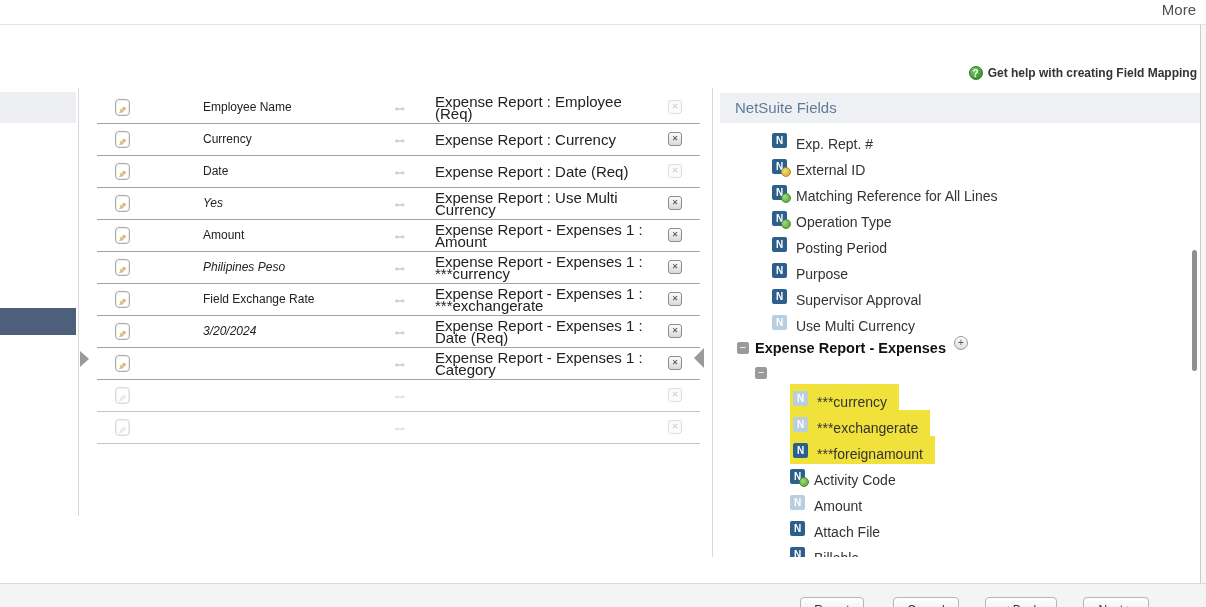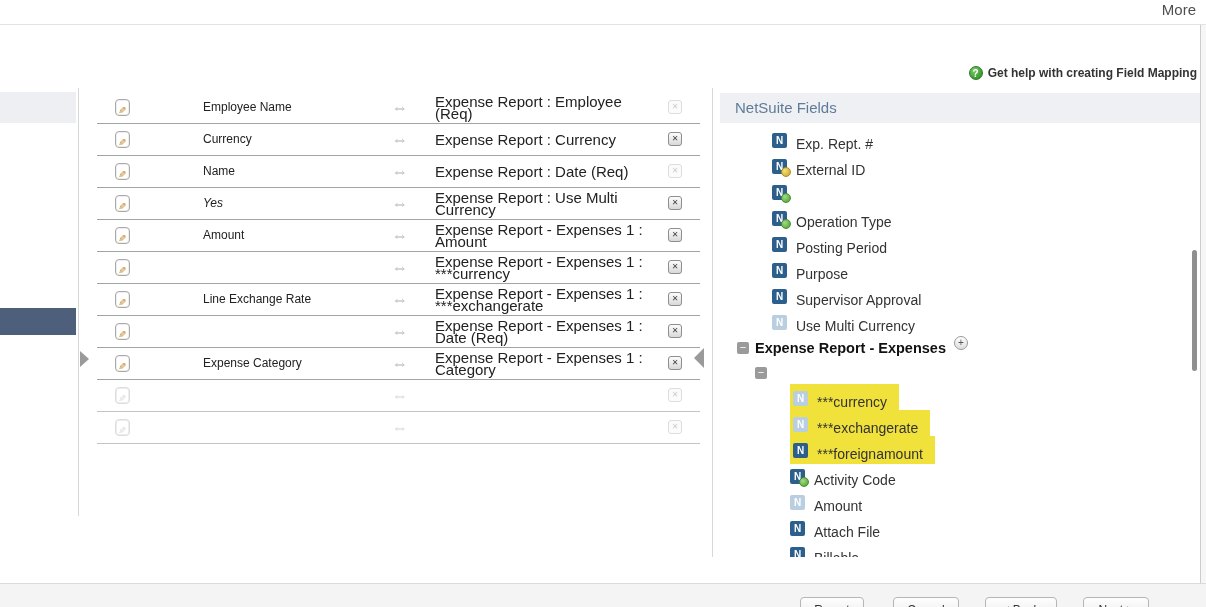--- a/index.html
+++ b/index.html
@@ -113,63 +113,64 @@
     </div>
     <div class="map-row">
       <span class="pencil"><span class="pg">✎</span></span>
       <span class="srcLabel">Currency</span>
       <span class="mapArrow">⇔</span>
       <span class="dstLabel">Expense Report : Currency</span>
       <span class="xbtn">✕</span>
     </div>
     <div class="map-row">
       <span class="pencil"><span class="pg">✎</span></span>
-      <span class="srcLabel">Name</span>
+      <span class="srcLabel">Date</span>
       <span class="mapArrow">⇔</span>
       <span class="dstLabel">Expense Report : Date (Req)</span>
       <span class="xbtn dis">✕</span>
     </div>
     <div class="map-row">
       <span class="pencil"><span class="pg">✎</span></span>
       <span class="srcLabel it">Yes</span>
       <span class="mapArrow">⇔</span>
       <span class="dstLabel">Expense Report : Use Multi Currency</span>
       <span class="xbtn">✕</span>
     </div>
     <div class="map-row">
       <span class="pencil"><span class="pg">✎</span></span>
       <span class="srcLabel">Amount</span>
       <span class="mapArrow">⇔</span>
       <span class="dstLabel">Expense Report - Expenses 1 : Amount</span>
       <span class="xbtn">✕</span>
     </div>
     <div class="map-row">
       <span class="pencil"><span class="pg">✎</span></span>
+      <span class="srcLabel it">Philipines Peso</span>
       <span class="mapArrow">⇔</span>
       <span class="dstLabel">Expense Report - Expenses 1 :
 ***currency</span>
       <span class="xbtn">✕</span>
     </div>
     <div class="map-row">
       <span class="pencil"><span class="pg">✎</span></span>
-      <span class="srcLabel">Line Exchange Rate</span>
+      <span class="srcLabel">Field Exchange Rate</span>
       <span class="mapArrow">⇔</span>
       <span class="dstLabel">Expense Report - Expenses 1 :
 ***exchangerate</span>
       <span class="xbtn">✕</span>
     </div>
     <div class="map-row">
       <span class="pencil"><span class="pg">✎</span></span>
+      <span class="srcLabel it">3/20/2024</span>
       <span class="mapArrow">⇔</span>
       <span class="dstLabel">Expense Report - Expenses 1 : Date (Req)</span>
       <span class="xbtn">✕</span>
     </div>
     <div class="map-row">
       <span class="pencil"><span class="pg">✎</span></span>
-      <span class="srcLabel">Expense Category</span>
       <span class="mapArrow">⇔</span>
       <span class="dstLabel">Expense Report - Expenses 1 : Category</span>
       <span class="xbtn">✕</span>
     </div>
     <div class="map-row empty">
       <span class="pencil"><span class="pg">✎</span></span>
       <span class="srcLabel"></span>
       <span class="mapArrow">⇔</span>
       <span class="dstLabel"></span>
       <span class="xbtn dis">✕</span>
@@ -188,20 +189,21 @@
     <div class="tree-row field f0">
       <span class="nicon">N</span>
       <span class="flabel">Exp. Rept. #</span>
     </div>
     <div class="tree-row field f0">
       <span class="nicon">N<span class="badge key"></span></span>
       <span class="flabel">External ID</span>
     </div>
     <div class="tree-row field f0">
       <span class="nicon">N<span class="badge green"></span></span>
+      <span class="flabel">Matching Reference for All Lines</span>
     </div>
     <div class="tree-row field f0">
       <span class="nicon">N<span class="badge green"></span></span>
       <span class="flabel">Operation Type</span>
     </div>
     <div class="tree-row field f0">
       <span class="nicon">N</span>
       <span class="flabel">Posting Period</span>
     </div>
     <div class="tree-row field f0">

